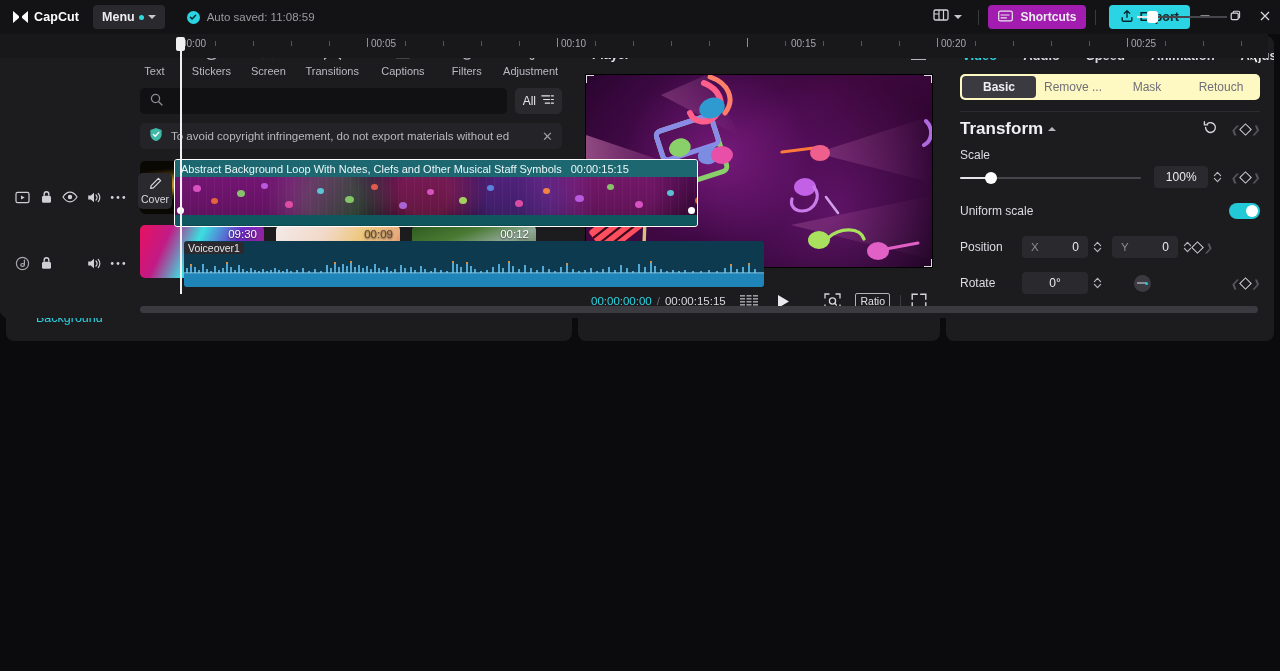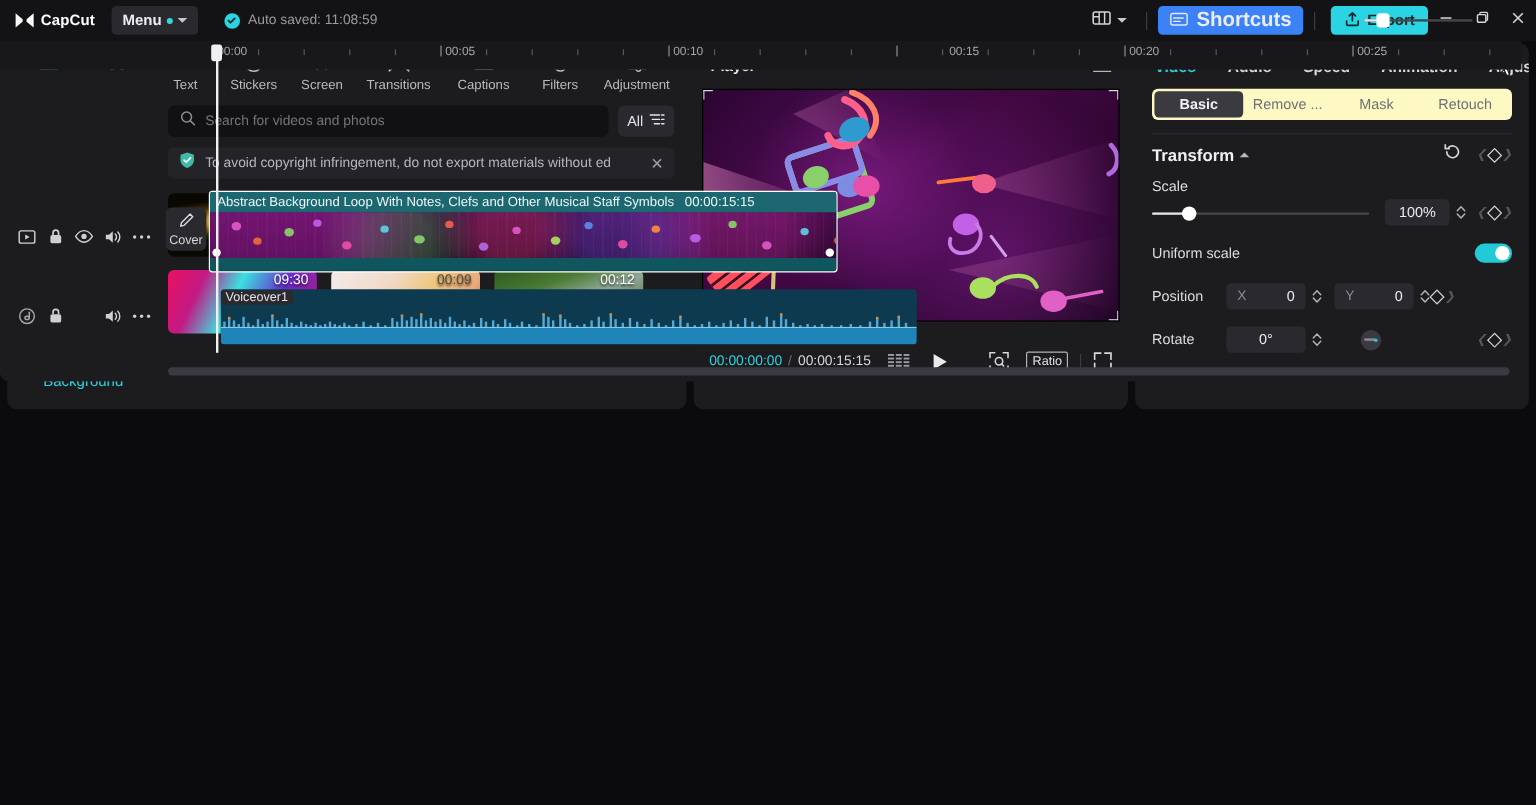--- a/index.html
+++ b/index.html
@@ -36,21 +36,21 @@
   .autosave-txt { color: #9a9aa2; font-size: 11.5px; }
   .proj-title {
     position: absolute; left: 0; right: 0; text-align: center;
     color: #e9e9ee; font-size: 12.5px; font-weight: bold; pointer-events: none;
   }
   .tb-right { margin-left: auto; display: flex; align-items: center; height: 34px; }
   .layout-btn { display:flex; align-items:center; gap:5px; padding: 0 7px; cursor: default;}
   .tb-sep { width:1px; height:15px; background:#3a3a40; margin: 0 9px; }
   .shortcuts-btn {
     display:flex; align-items:center; gap:7px; height:24px; padding: 0 10px;
-    background:#3b82f6; border-radius: 4px; color:#ececf0; font-size:17px; font-weight:bold;
+    background:#a21caf; border-radius: 4px; color:#ececf0; font-size:12px; font-weight:bold;
     cursor: default;
   }
   .export-btn {
     display:flex; align-items:center; gap:5px; height:24px; padding: 0 11px;
     background:#2bd4e2; border-radius: 4px; color:#06282c; font-size:12.5px; font-weight:bold;
     cursor: default; margin-left: 4px;
   }
   .wbtn { width: 30px; height: 34px; display:flex; align-items:center; justify-content:center; cursor: default;}
 
   
@@ -151,21 +151,21 @@
   .rp-tab.active { color:#2bd4e2; }
   .rp-inner { padding: 0 14px; }
   .seg {
     height: 26px; background:#fef9c3; border-radius:5px; display:flex; align-items:center; padding: 2px;
   }
   .seg-i { flex:1; height:22px; border-radius:4px; display:flex; align-items:center; justify-content:center;
     color:#6f6f77; font-size:12px; cursor: default;}
   .seg-i.on { background:#3a3a40; color:#f0f0f4; font-weight:bold;}
   .divider { height:1px; background:#2c2c31; margin: 11px 0 0 0; }
   .sect-head { display:flex; align-items:center; height: 34px; }
-  .sect-title { color:#f0f0f4; font-size:14px; font-weight:bold;text-align:center; }
+  .sect-title { color:#f0f0f4; font-size:17px; font-weight:bold;text-align:center; }
   .caret-up { margin-left:5px; width:0;height:0;border-left:4px solid transparent;border-right:4px solid transparent;border-bottom:4px solid #b6b6bd;}
   .sect-actions { margin-left:auto; display:flex; align-items:center; gap: 12px;}
   .kf { display:flex; align-items:center; gap:2px; }
   .kf .ch { color:#55555d; font-size:10px; }
   .diamond { width:9px;height:9px;border:1.3px solid #d4d4da; transform: rotate(45deg); }
   .row { display:flex; align-items:center; height: 30px; }
   .row-lbl { color:#dcdce2; font-size:12px; }
   .slider-wrap { position:relative; margin-top: 2px; height: 14px; }
   .slider-track { position:absolute; left:0; right:0; top:6px; height:2px; background:#46464d; border-radius:1px;}
   .slider-fill { position:absolute; left:0; top:6px; height:2px; background:#e6e6ea; border-radius:1px;}
@@ -440,21 +440,20 @@
 
       <div class="lp-main">
         <div class="searchrow">
           <div class="searchbox">
             <span>
               <svg width="13" height="13" viewBox="0 0 13 13">
                   <circle cx="5.5" cy="5.5" r="4.1" stroke="#8a8a92" stroke-width="1.3" fill="none"></circle>
                   <path d="M8.7 8.7 L12 12" stroke="#8a8a92" stroke-width="1.3" stroke-linecap="round"></path>
                 </svg>
             </span>
-            <input type="text" placeholder="Search for videos and photos" style="">
           </div>
           <div class="allbtn">
             <span>All</span>
             <span>
               <svg width="13" height="11" viewBox="0 0 13 11">
                   <path d="M0.8 1.8 H8.6 M2.6 5.5 H8.6 M4.3 9.2 H8.6" stroke="#e4e4ea" stroke-width="1.2" stroke-linecap="round"></path>
                   <path d="M10.4 1.8 H12.4 M10.4 5.5 H12.4 M10.4 9.2 H12.4" stroke="#e4e4ea" stroke-width="1.2" stroke-linecap="round"></path>
                 </svg>
             </span>
           </div>

